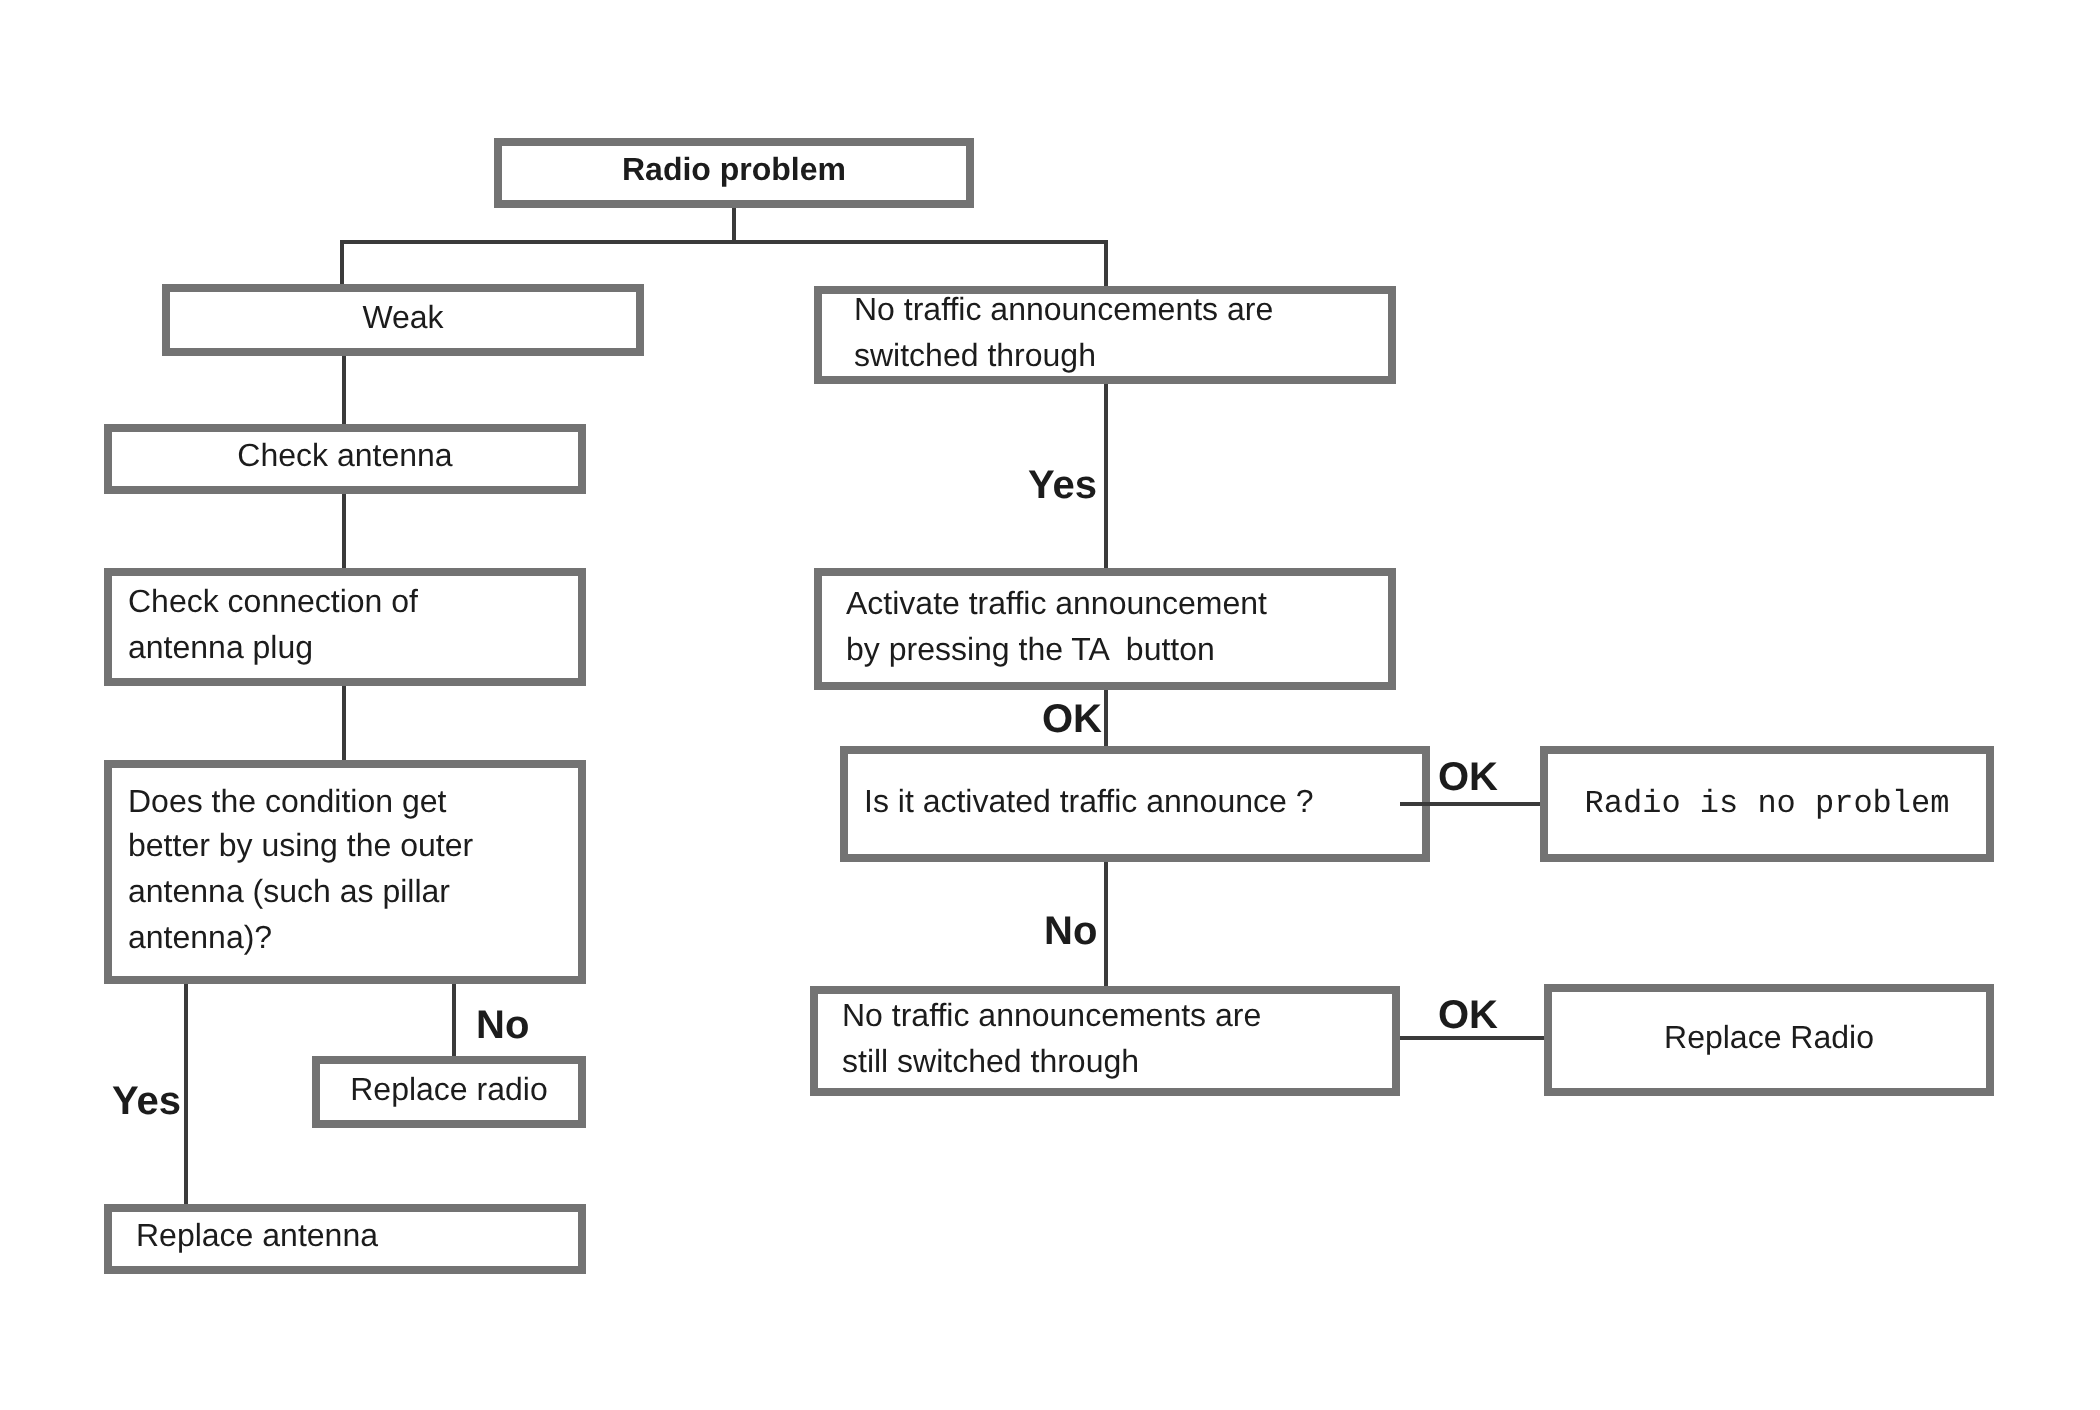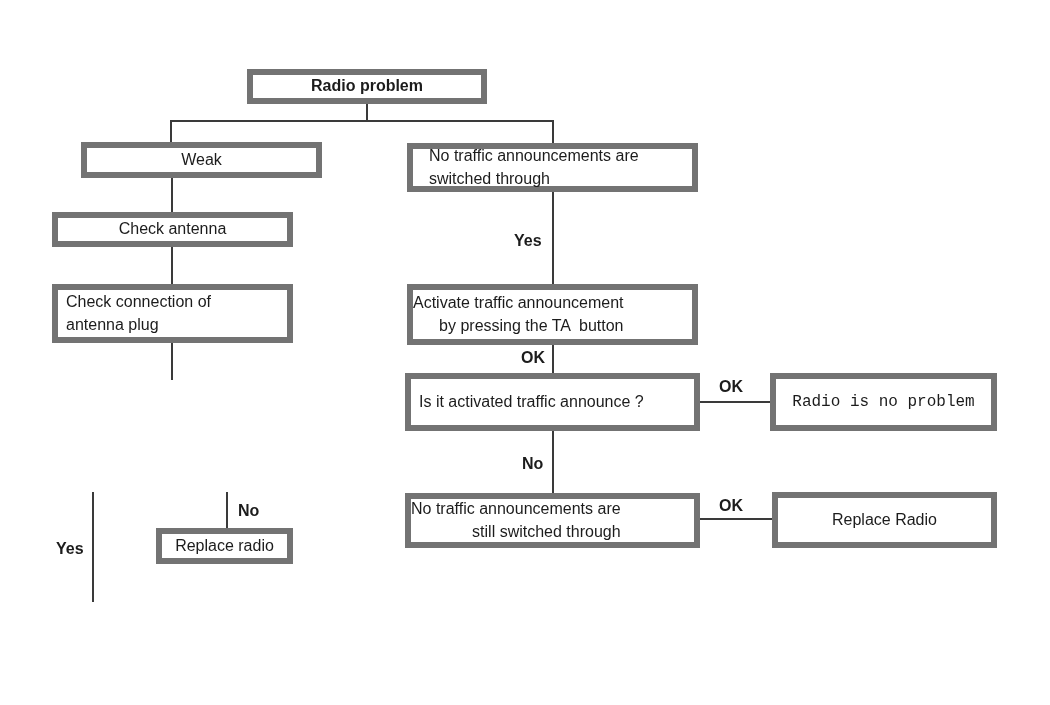--- a/index.html
+++ b/index.html
@@ -8,52 +8,52 @@
     width: 1050px;
     height: 705px;
     background: #ffffff;
     font-family: "Liberation Sans", sans-serif;
     color: #1c1c1c;
     overflow: hidden;
   }
   .box {
     position: absolute;
     box-sizing: border-box;
-    border: 6px solid #737373;
+    border: 4px solid #737373;
     background: #ffffff;
     display: flex;
     align-items: center;
     font-size: 16px;
     line-height: 1.42;
     white-space: pre-wrap;
   }
   .box.center { justify-content: center; text-align: center; padding: 0 4px; }
   .box.leftpad8  { padding-left: 8px;  padding-right: 4px; }
-  .box.leftpad12 { padding-right: 4px; text-align: right; }
+  .box.leftpad12 { padding-left: 12px; padding-right: 4px; }
   .box.leftpad16 { padding-left: 16px; padding-right: 4px; }
   .box.bold { font-weight: bold; }
   .line { position: absolute; background: #3a3a3a; }
   .edge-label {
     position: absolute;
     font-weight: bold;
-    font-size: 16px;
+    font-size: 20px;
     line-height: 1.1;
   }
 
   
   #n-radio-problem      { left: 247px; top: 69px;  width: 240px; height: 35px; }
   #n-weak               { left: 52px;  top: 142px; width: 241px; height: 36px; margin-left: 29px; }
   #n-check-antenna      { left: 52px;  top: 212px; width: 241px; height: 35px; }
   #n-check-connection   { left: 52px;  top: 284px; width: 241px; height: 59px; }
   #n-does-condition     { left: 52px;  top: 380px; width: 241px; height: 112px; }
   #n-replace-radio-left { left: 156px; top: 528px; width: 137px; height: 36px; }
   #n-replace-antenna    { left: 52px;  top: 602px; width: 241px; height: 35px; }
   #n-no-traffic         { left: 407px; top: 143px; width: 291px; height: 49px; }
   #n-activate-traffic   { left: 407px; top: 284px; width: 291px; height: 61px; }
-  #n-is-activated       { left: 405px; top: 373px; width: 295px; height: 58px; }
+  #n-is-activated       { left: 420px; top: 373px; width: 295px; height: 58px; }
   #n-no-traffic-still   { left: 405px; top: 493px; width: 295px; height: 55px; }
   #n-radio-no-problem   { left: 770px; top: 373px; width: 227px; height: 58px; font-family: Liberation Mono, monospace; }
   #n-replace-radio-right{ left: 772px; top: 492px; width: 225px; height: 56px; }
 
   
   #c-stub-top      { left: 366px; top: 104px; width: 2px;   height: 16px; }
   #c-branch-h      { left: 170px; top: 120px; width: 384px; height: 2px; }
   #c-left-drop     { left: 170px; top: 122px; width: 2px;   height: 20px; }
   #c-right-drop    { left: 552px; top: 122px; width: 2px;   height: 21px; }
   #c-weak-check    { left: 171px; top: 178px; width: 2px;   height: 34px; }
@@ -83,23 +83,28 @@
 
   <div class="box center bold" id="n-radio-problem">Radio problem</div>
 
   <div class="box center" id="n-weak">Weak</div>
 
   <div class="box center" id="n-check-antenna">Check antenna</div>
 
   <div class="box leftpad8" id="n-check-connection">Check connection of
 antenna plug</div>
 
+  <div class="box leftpad8" id="n-does-condition">Does the condition get
+better by using the outer
+antenna (such as pillar
+antenna)?</div>
 
   <div class="box center" id="n-replace-radio-left">Replace radio</div>
 
+  <div class="box leftpad12" id="n-replace-antenna">Replace antenna</div>
 
   <div class="box leftpad16" id="n-no-traffic">No traffic announcements are
 switched through</div>
 
   <div class="box leftpad12" id="n-activate-traffic">Activate traffic announcement
 by pressing the TA  button</div>
 
   <div class="box leftpad8" id="n-is-activated">Is it activated traffic announce ?</div>
 
   <div class="box leftpad12" id="n-no-traffic-still">No traffic announcements are

